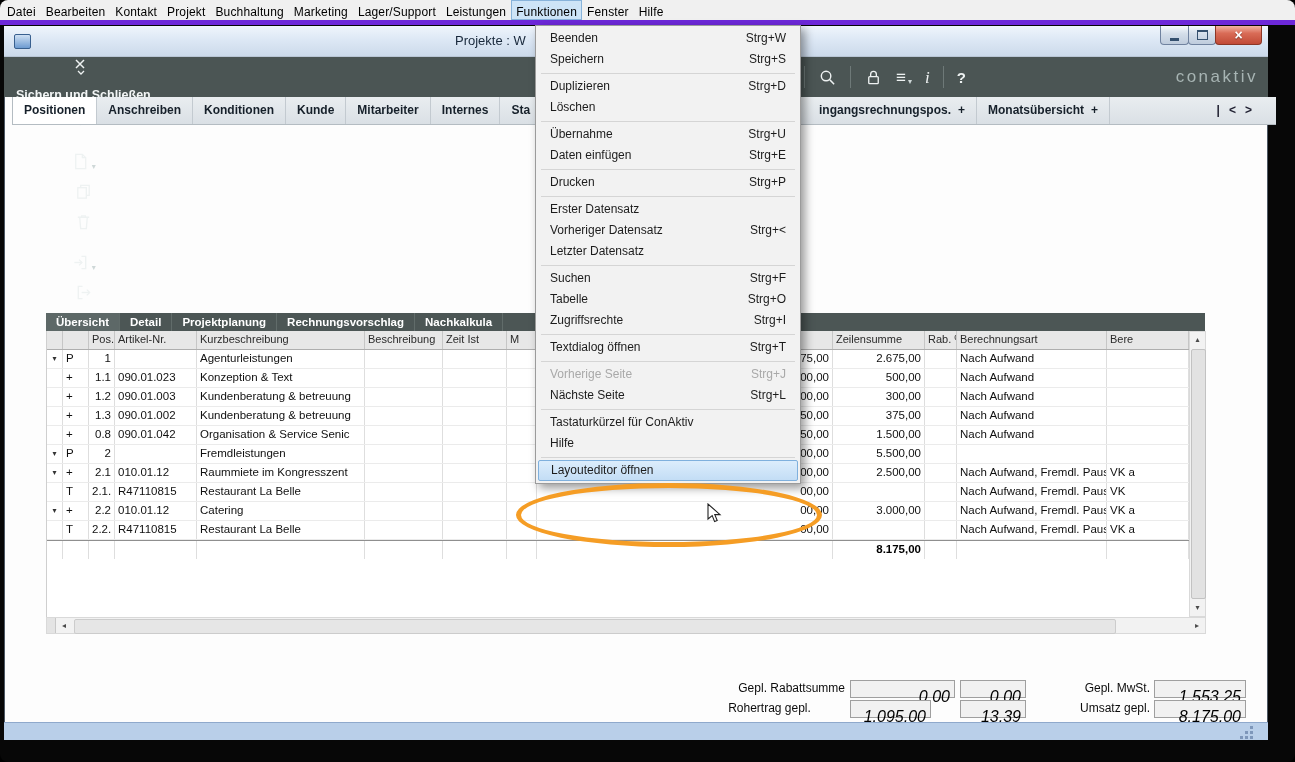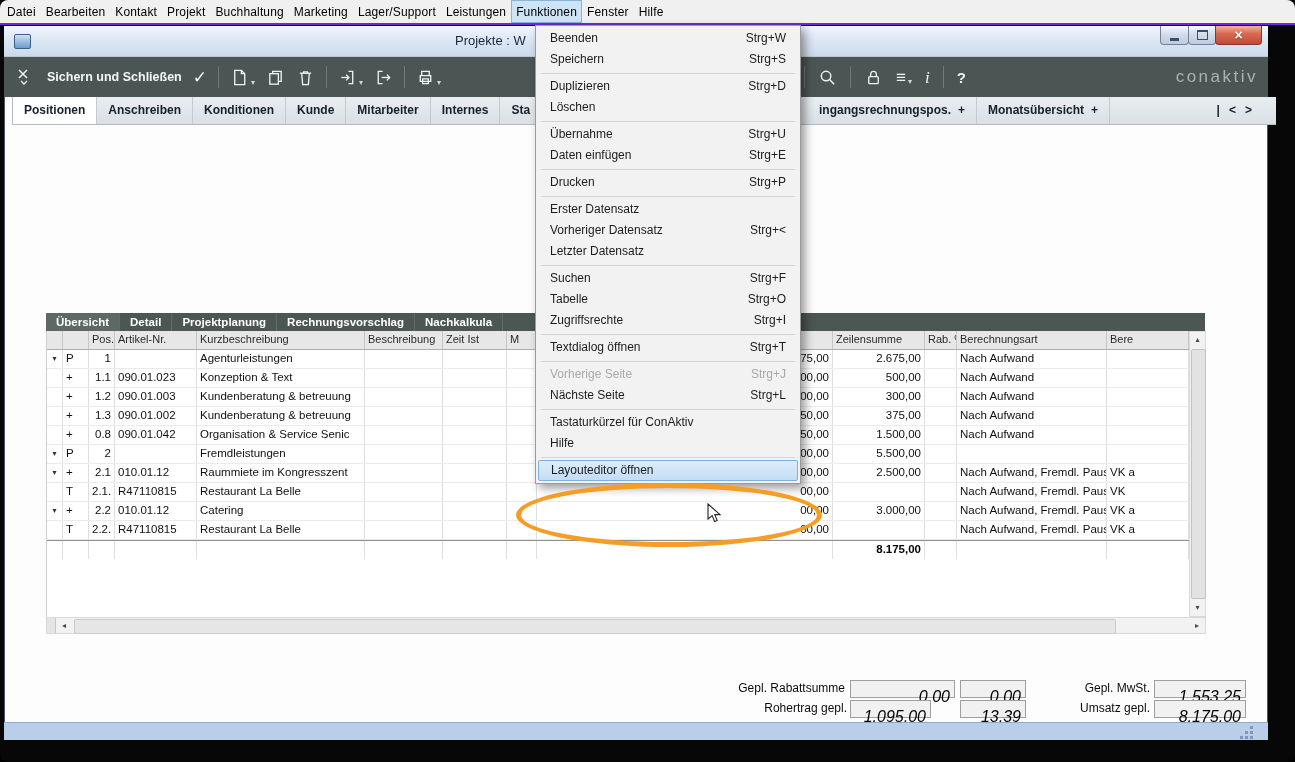--- a/index.html
+++ b/index.html
@@ -1,20 +1,20 @@
 <!DOCTYPE html>
 <html><head>
 <meta charset="utf-8">
 <style>
   html,body{margin:0;padding:0;background:#000;width:1295px;height:762px;overflow:hidden;}
   .screen{position:relative;width:1295px;height:762px;background:#070707;border-radius:8px;overflow:hidden;
           font-family:"Liberation Sans",sans-serif;}
 
   
-  .menubar{position:absolute;left:0;top:0;width:100%;height:25px;background:#f0f0f0;border-bottom:2px solid #6d28d9;
+  .menubar{position:absolute;left:0;top:0;width:100%;height:25px;background:#f0f0f0;border-bottom:5px solid #6d28d9;
            display:flex;align-items:stretch;padding-left:2px;box-sizing:border-box;z-index:4;}
   .mb-item{padding:0 5px;line-height:24px;font-size:12px;color:#000;letter-spacing:.15px;white-space:nowrap;}
   .mb-item.active{background:#cde4f7;box-shadow:inset 0 0 0 1px #88b3da;}
 
   
   .window-bg{position:absolute;left:4px;top:26px;width:1264px;height:714px;background:#fdfdfd;border:1px solid #4d5864;box-sizing:border-box;z-index:1;}
   .titlebar{position:absolute;left:4px;top:26px;width:1264px;height:31px;z-index:2;
             background:linear-gradient(#eff5fc,#dde8f5 45%,#ccdaeb);border-bottom:1px solid #b9c6d6;box-sizing:border-box;}
   .win-icon{position:absolute;left:10px;top:8px;width:15px;height:13px;border:1px solid #39608f;border-radius:2px;
             background:linear-gradient(#cfe0f3,#6d9bd1);}
@@ -23,21 +23,21 @@
   .wc-btn{height:19px;border:1px solid #70829f;border-top:none;border-radius:0 0 4px 4px;margin-left:-1px;
           background:linear-gradient(#f6fafd,#d3dde9 45%,#bfccdd);display:flex;align-items:center;justify-content:center;box-sizing:border-box;}
   .wc-min{width:29px;} .wc-max{width:28px;}
   .wc-close{width:47px;border-color:#8c3626;background:linear-gradient(#f2b3a3,#d96c57 40%,#c14a36);}
   .i-min{width:9px;height:3px;background:#35506e;margin-top:8px;}
   .i-max{width:9px;height:7px;border:1px solid #35506e;border-top:2px solid #35506e;}
   .i-close{color:#fff;font-size:14px;font-weight:bold;line-height:17px;text-shadow:0 1px 1px rgba(0,0,0,.4);}
 
   
   .toolbar{position:absolute;left:4px;top:57px;width:1264px;height:40px;background:#4b5554;z-index:2;}
-  .tb-left{position:absolute;left:12px;top:0;height:40px;display:flex;align-items:center;gap:11px;}
+  .tb-left{position:absolute;left:12px;top:0;height:40px;display:flex;align-items:center;gap:11px;flex-direction:column;}
   .tb-right{position:absolute;left:800px;top:0;height:40px;display:flex;align-items:center;gap:13px;}
   .tb-sep{width:1px;height:22px;background:#6e7978;}
   .tb-label{color:#f3f6f6;font-size:12.5px;font-weight:bold;white-space:nowrap;}
   .tb-check{color:#f3f6f6;font-size:17px;line-height:17px;}
   .tb-group{display:flex;align-items:flex-end;gap:2px;}
   .car{color:#cfd8d8;font-size:8px;line-height:8px;}
   .tb-glyph{color:#eef2f2;}
   .g-menu{font-size:17px;line-height:17px;}
   .g-info{font-family:"Liberation Serif",serif;font-style:italic;font-size:17px;line-height:17px;}
   .g-help{font-size:15px;font-weight:bold;line-height:15px;}
@@ -595,21 +595,21 @@
     <div class="hs-left">◂</div>
     <div class="hs-thumb"></div>
     <div class="hs-right">▸</div>
   </div>
 
   <div class="sum-lbl" style="left:690px;top:680px;width:155px;">Gepl. Rabattsumme</div>
   <div class="sum-fld" style="left:850px;top:680px;width:105px;">0,00</div>
   <div class="sum-fld" style="left:960px;top:680px;width:66px;">0,00</div>
   <div class="sum-lbl" style="left:1030px;top:680px;width:120px;">Gepl. MwSt.</div>
   <div class="sum-fld" style="left:1154px;top:680px;width:92px;">1.553,25</div>
-  <div class="sum-lbl" style="left:692px;top:700px;width:155px;">Rohertrag gepl.</div>
+  <div class="sum-lbl" style="left:692px;top:700px;width:155px;text-align:center;">Rohertrag gepl.</div>
   <div class="sum-fld" style="left:850px;top:700px;width:81px;">1.095,00</div>
   <div class="sum-fld" style="left:960px;top:700px;width:66px;">13,39</div>
   <div class="sum-lbl" style="left:1030px;top:700px;width:120px;">Umsatz gepl.</div>
   <div class="sum-fld" style="left:1154px;top:700px;width:92px;">8.175,00</div>
 
   <div class="bottomstrip"></div>
   <div class="grip"></div>
 
   <div class="dd">
 

